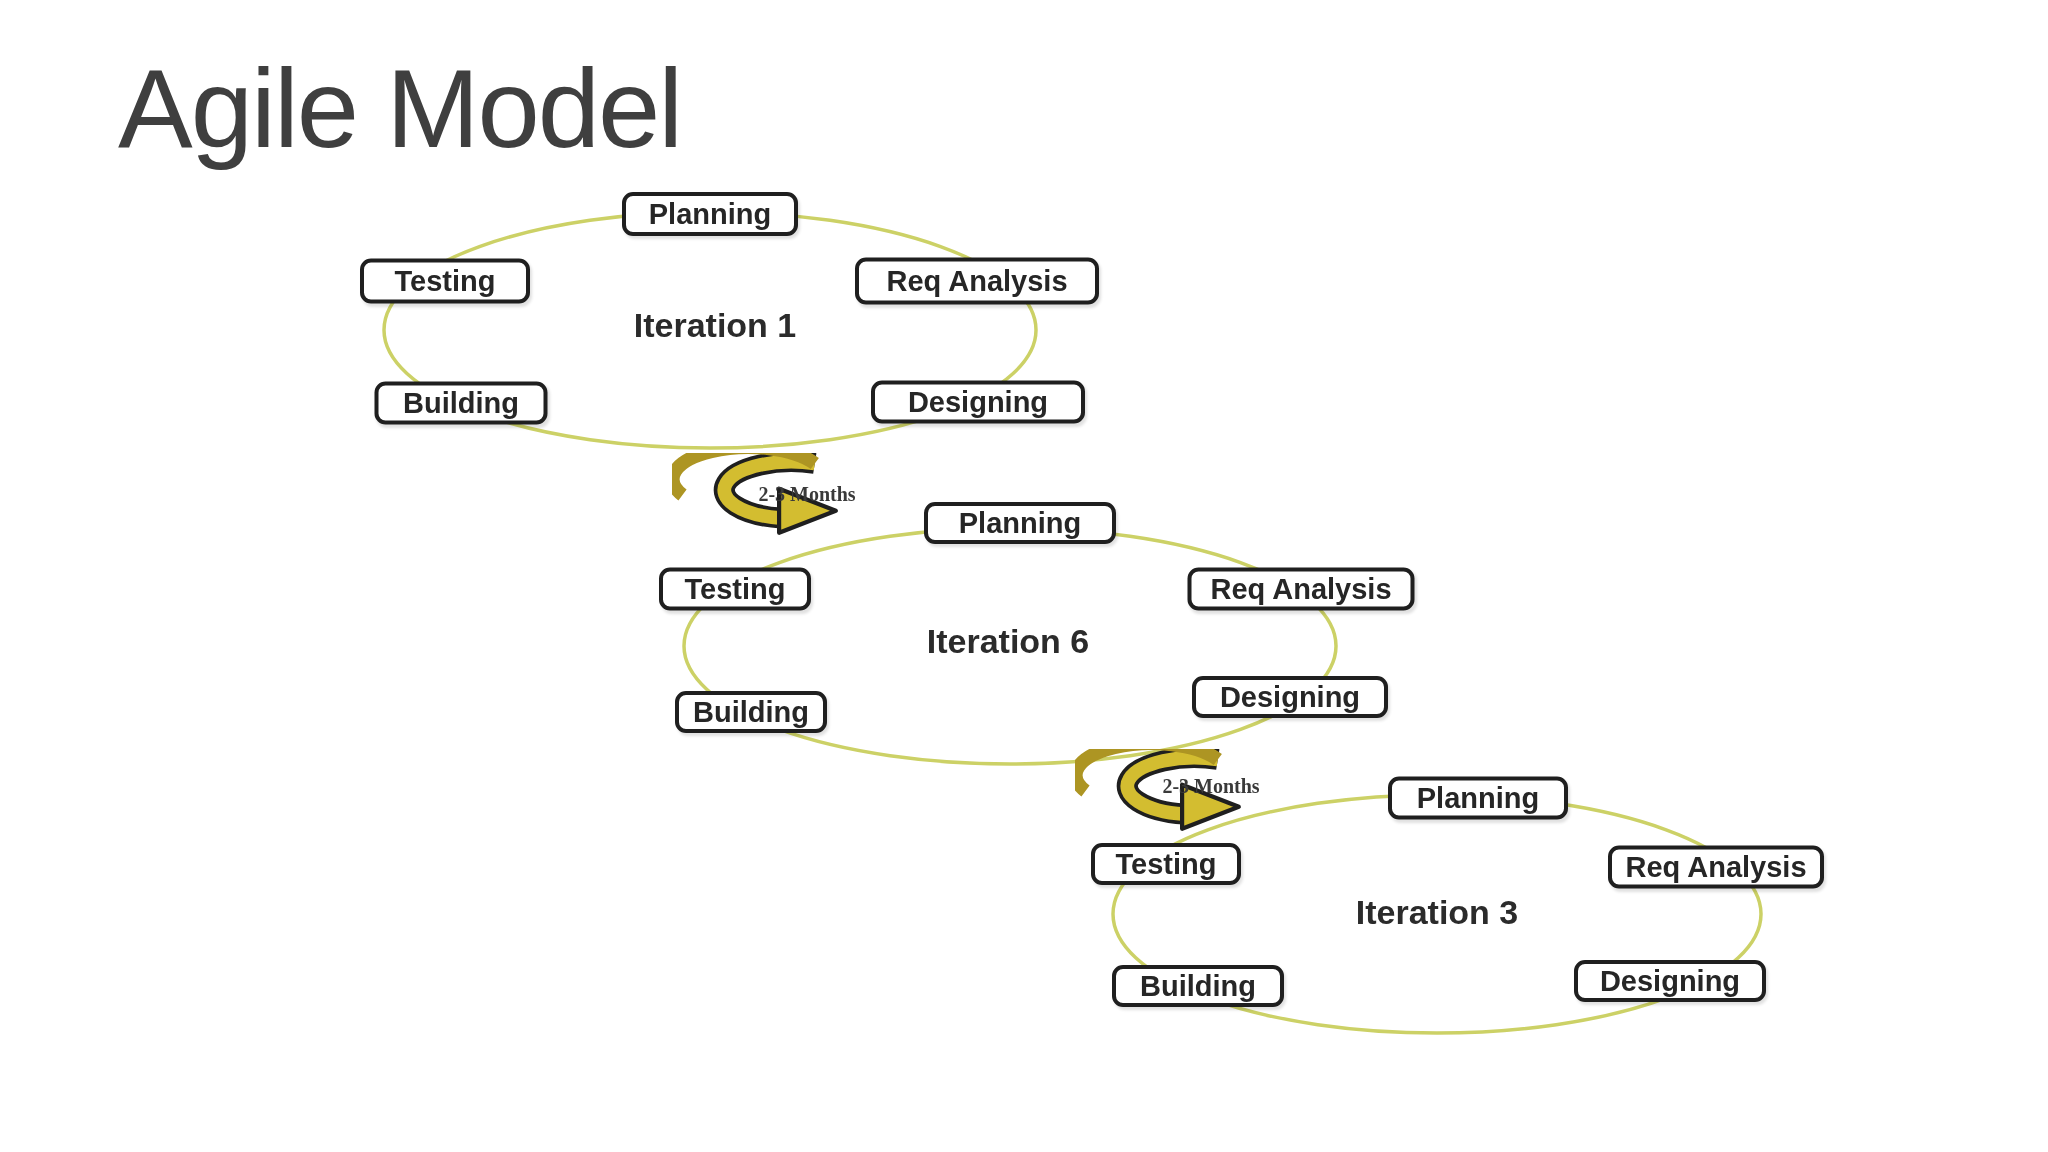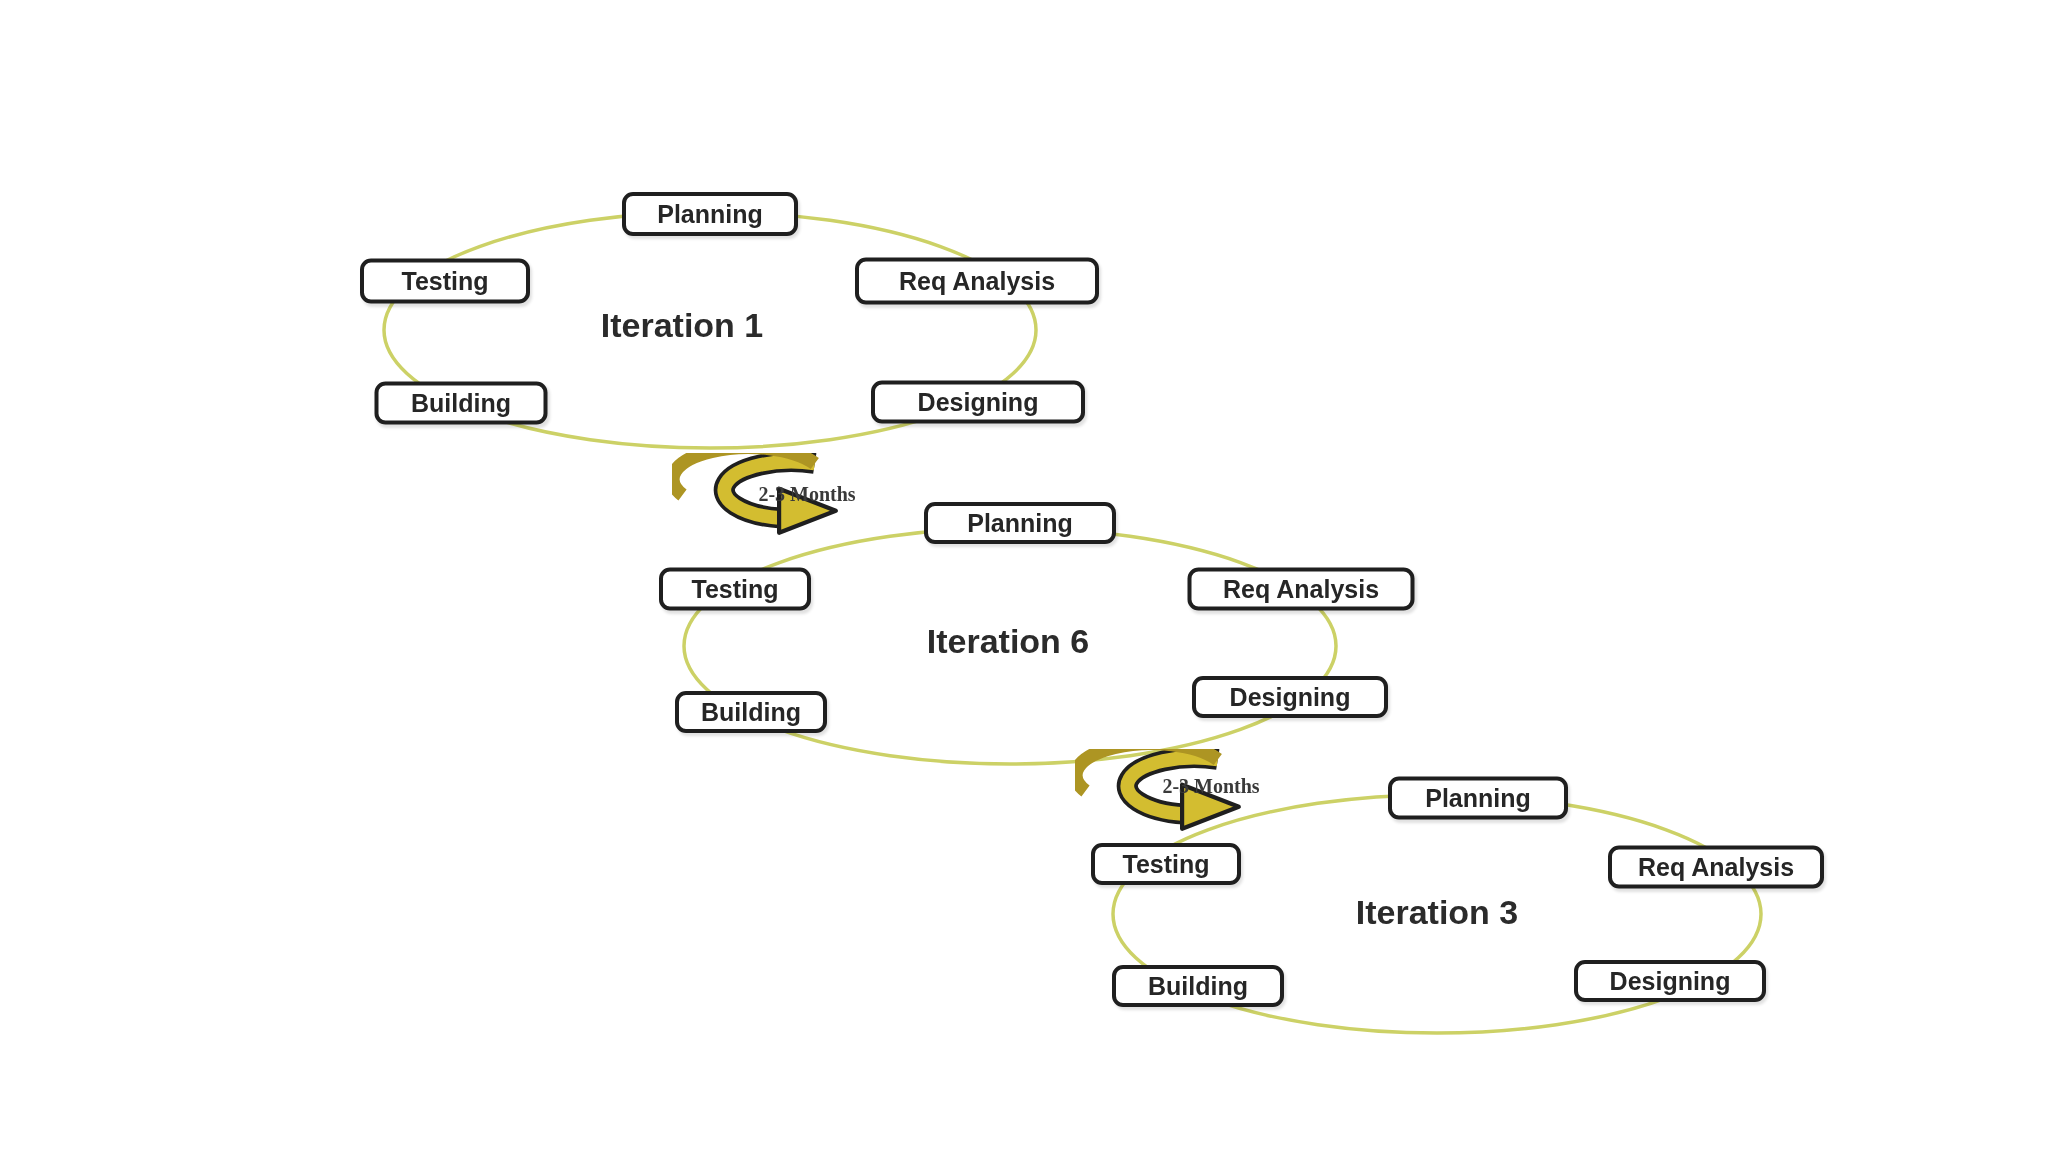--- a/index.html
+++ b/index.html
@@ -35,21 +35,21 @@
   .stage-box {
     position: absolute;
     transform: translate(-50%, -50%);
     box-sizing: border-box;
     background: #ffffff;
     border: 4px solid #1f1f1f;
     border-radius: 11px;
     display: flex;
     align-items: center;
     justify-content: center;
-    font-size: 25px;
+    font-size: 29px;
     font-weight: 700;
     color: #262626;
     white-space: nowrap;
     box-shadow: 2px 3px 3px rgba(0,0,0,0.12);
   }
   .iteration-label {
     position: absolute;
     transform: translate(-50%, -50%);
     font-size: 34px;
     font-weight: 700;
@@ -69,20 +69,21 @@
     color: #3a3a3a;
     white-space: nowrap;
     font-family: Liberation Serif, serif;
   }
 </style>
 </head>
 <body>
 
 <div class="slide">
 
+  <div class="page-title">Agile Model</div>
 
   <svg class="lines" viewBox="0 0 2048 1152">
     <ellipse cx="710" cy="330" rx="326" ry="118" fill="none" stroke="#ccd166" stroke-width="3.5"></ellipse>
     <ellipse cx="1010" cy="646" rx="326" ry="118" fill="none" stroke="#ccd166" stroke-width="3.5"></ellipse>
     <ellipse cx="1437" cy="914" rx="324" ry="119" fill="none" stroke="#ccd166" stroke-width="3.5"></ellipse>
   </svg>
 
   <svg class="cycle-arrow" style="left:672px; top:453px;" viewBox="0 0 160 80">
     <path d="M 136 10 A 64 27 0 1 0 104 62" fill="none" stroke="#1f1f1f" stroke-width="20"></path>
     <path d="M 136 10 A 64 27 0 1 0 104 62" fill="none" stroke="#d3bd30" stroke-width="13"></path>
@@ -97,21 +98,21 @@
     <path d="M 136 10 A 64 27 0 0 0 10 40" fill="none" stroke="#ad9523" stroke-width="13"></path>
     <polygon points="102,34 102,76 156,55" fill="#d3bd30" stroke="#1f1f1f" stroke-width="4" stroke-linejoin="round"></polygon>
   </svg>
   <div class="arrow-label" style="left:1211px; top:786px;">2-3 Months</div>
 
   <div class="stage-box" style="left:710px; top:214px; width:176px; height:44px;">Planning</div>
   <div class="stage-box" style="left:445px; top:281px; width:170px; height:45px;">Testing</div>
   <div class="stage-box" style="left:977px; top:281px; width:244px; height:47px;">Req Analysis</div>
   <div class="stage-box" style="left:461px; top:403px; width:173px; height:43px;">Building</div>
   <div class="stage-box" style="left:978px; top:402px; width:214px; height:43px;">Designing</div>
-  <div class="iteration-label" style="left:682px; top:325px;">Iteration 1</div>
+  <div class="iteration-label" style="left:715px; top:325px;">Iteration 1</div>
 
   <div class="stage-box" style="left:1020px; top:523px; width:192px; height:42px;">Planning</div>
   <div class="stage-box" style="left:735px; top:589px; width:152px; height:43px;">Testing</div>
   <div class="stage-box" style="left:1301px; top:589px; width:227px; height:43px;">Req Analysis</div>
   <div class="stage-box" style="left:751px; top:712px; width:152px; height:42px;">Building</div>
   <div class="stage-box" style="left:1290px; top:697px; width:196px; height:42px;">Designing</div>
   <div class="iteration-label" style="left:1008px; top:641px;">Iteration 6</div>
 
   <div class="stage-box" style="left:1478px; top:798px; width:180px; height:43px;">Planning</div>
   <div class="stage-box" style="left:1166px; top:864px; width:150px; height:42px;">Testing</div>

